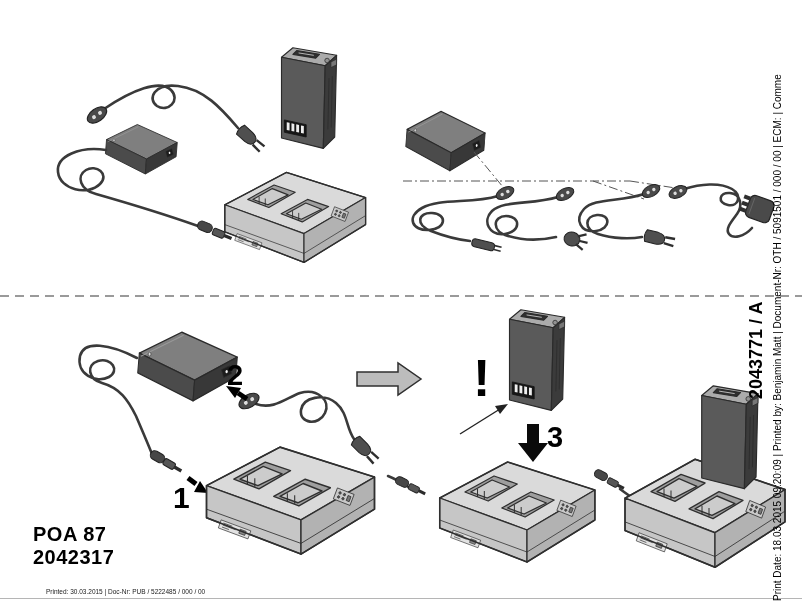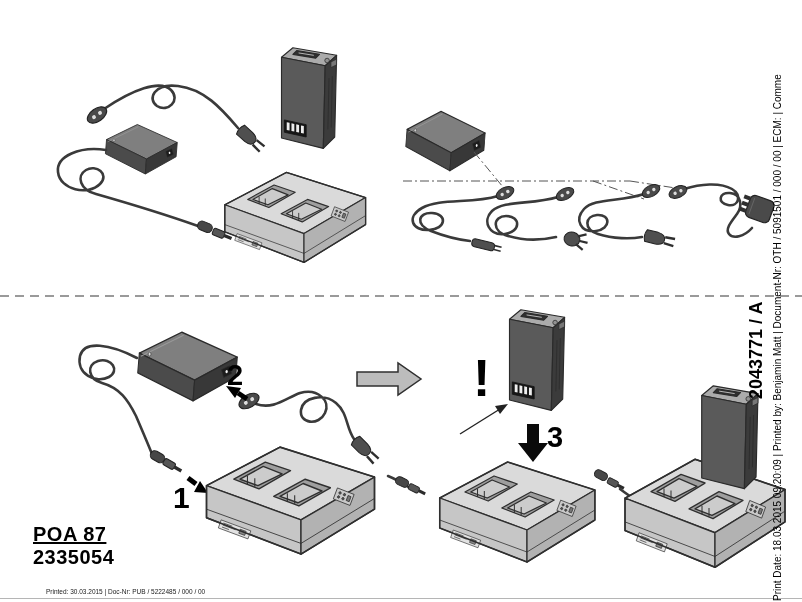--- a/index.html
+++ b/index.html
@@ -6,21 +6,21 @@
   body{width:802px;height:602px;background:#ffffff;overflow:hidden;
        font-family:"Liberation Sans",sans-serif;}
   #page{position:relative;width:802px;height:602px;background:#ffffff;overflow:hidden;}
   #scene{position:absolute;left:0;top:0;}
   .cable{stroke:#3a3a3a;stroke-width:2.6;fill:none;stroke-linecap:round;}
   .lbl{position:absolute;color:#000;font-weight:bold;line-height:1;}
   #lbl-step2{left:227px;top:361px;font-size:29px;}
   #lbl-step1{left:173px;top:483px;font-size:30px;}
   #lbl-step3{left:547px;top:423px;font-size:29px;}
   #lbl-warning{left:473px;top:352px;font-size:52px;font-weight:900;}
-  #product-code{left:33px;top:524px;font-size:20px;letter-spacing:0.5px;text-decoration:underline;}
+  #product-code{left:33px;top:524px;font-size:20px;letter-spacing:0.5px;}
   #item-number{left:33px;top:547px;font-size:20px;letter-spacing:0.5px;}
   #footer-note{position:absolute;left:46px;top:588px;font-size:6.5px;color:#1a1a1a;
                font-weight:normal;white-space:nowrap;}
   #bottom-rule{position:absolute;left:0;top:598px;width:802px;height:1px;background:#b5b5b5;}
   #sidebar-print-info{position:absolute;left:772px;top:601px;transform:rotate(-90deg);
       transform-origin:0 0;white-space:nowrap;font-size:10px;color:#000;}
   #revision-number{position:absolute;left:746px;top:399px;transform:rotate(-90deg);
       transform-origin:0 0;white-space:nowrap;font-size:18px;font-weight:bold;color:#000;}
 </style>
 </head>
@@ -221,20 +221,20 @@
     <use href="#g-battery" transform="translate(692,380) scale(0.97)"></use>
   </g>
 </svg>
 
   <div class="lbl" id="lbl-step2">2</div>
   <div class="lbl" id="lbl-step1">1</div>
   <div class="lbl" id="lbl-step3">3</div>
   <div class="lbl" id="lbl-warning">!</div>
 
   <div class="lbl" id="product-code">POA 87</div>
-  <div class="lbl" id="item-number">2335054</div>
+  <div class="lbl" id="item-number">2042317</div>
 
   <div id="footer-note">Printed: 30.03.2015 | Doc-Nr: PUB / 5222485 / 000 / 00</div>
   <div id="bottom-rule"></div>
 
   <div id="sidebar-print-info">Print Date: 18.03.2015 09:20:09 | Printed by: Benjamin Matt | Document-Nr: OTH / 5091501 / 000 / 00 | ECM: | Comme</div>
   <div id="revision-number">2043771 / A</div>
 </div>
 
 </body></html>

